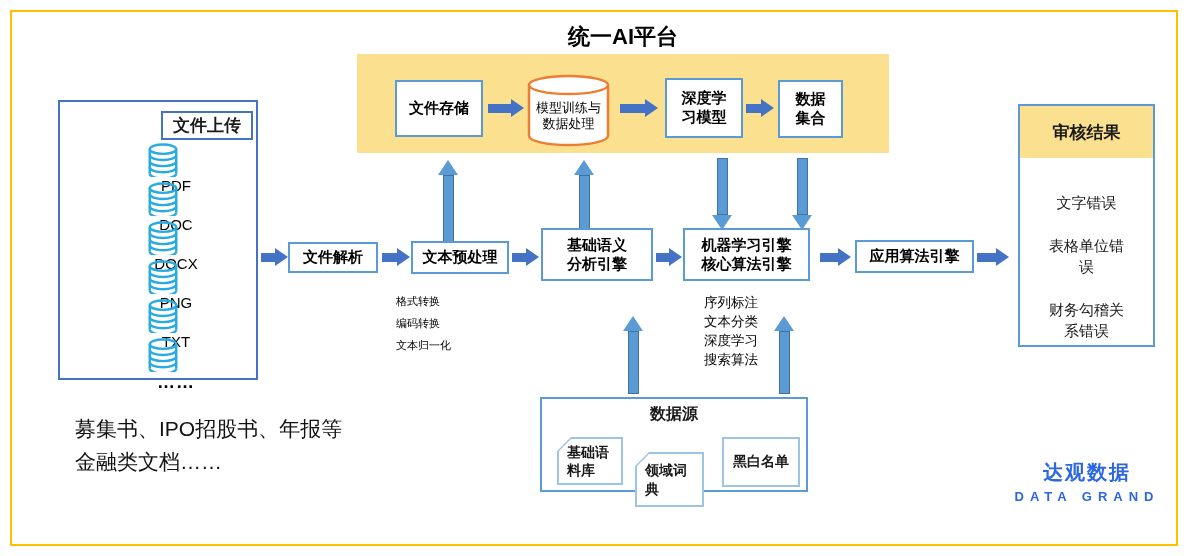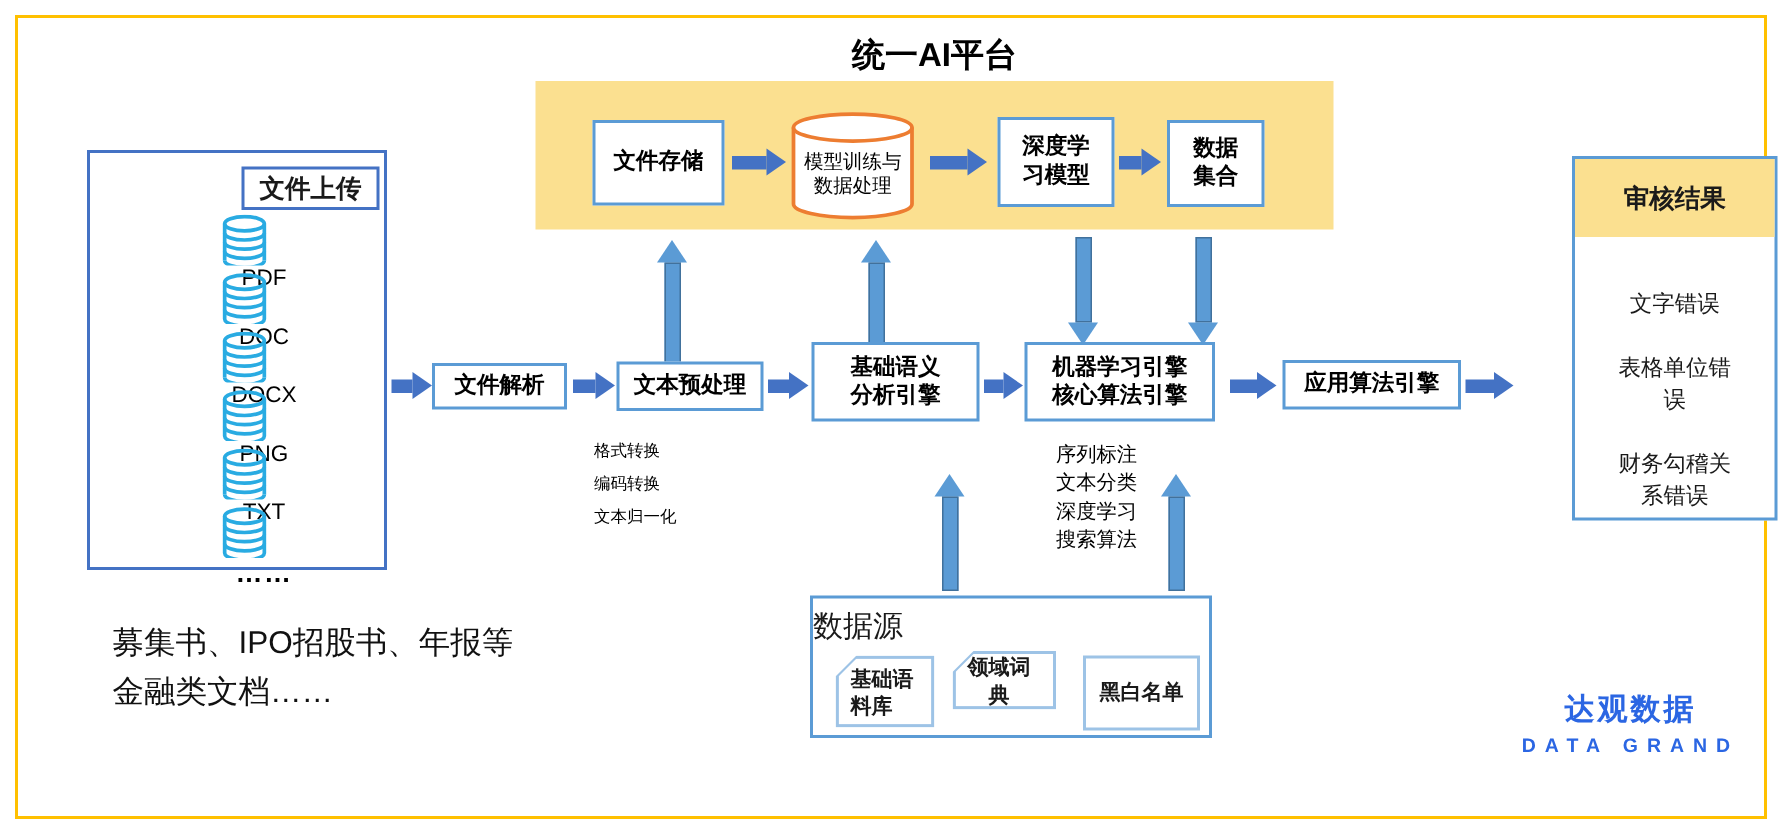--- a/index.html
+++ b/index.html
@@ -40,29 +40,29 @@
   .upload-row { display:flex; align-items:center; height:39px;flex-direction:column; }
   .upload-row .db-icon { width:34px; height:34px; flex:0 0 34px; }
   .upload-row .lbl { margin-left:27px; font-size:15px; color:#000; }
   .upload-row .lbl.dots { font-weight:bold; font-size:18px; letter-spacing:1px; }
 
   .note { position:absolute; color:#000; }
   .note-mid { font-size:11px; line-height:22px; }
   .note-sm { font-size:13.5px; line-height:19px; }
 
   .result-panel { position:absolute; left:1018px; top:104px; width:137px; height:243px;
-    border:2px solid #5B9BD5; background:#fff;margin-left:30px; }
+    border:2px solid #5B9BD5; background:#fff; }
   .result-header { height:52px; background:#FBE090; display:flex; align-items:center;
     justify-content:center; font-weight:bold; font-size:17px; }
   .result-items { display:flex; flex-direction:column; align-items:center; padding-top:34px; gap:22px; }
   .result-item { font-size:15px; text-align:center; line-height:1.4; }
 
   .ds-panel { position:absolute; left:540px; top:397px; width:268px; height:95px;
     border:2px solid #5B9BD5; background:#fff; }
-  .ds-title { position:absolute; top:5px; left:0; right:0; font-weight:normal; font-size:20px; }
+  .ds-title { position:absolute; top:5px; left:0; right:0; text-align:center; font-weight:bold; font-size:16px; }
   .card-fold { position:absolute; background:#9DC3E6;
     clip-path:polygon(14px 0, 100% 0, 100% 100%, 0 100%, 0 14px); }
   .card-fold .inner { position:absolute; inset:2px; background:#fff;
     clip-path:polygon(12px 0, 100% 0, 100% 100%, 0 100%, 0 12px);
     display:flex; align-items:center; padding-left:8px;
     font-weight:bold; font-size:14px; line-height:1.3; }
   .card-plain { position:absolute; background:#fff; border:2px solid #9DC3E6;
     display:flex; align-items:center; justify-content:center; font-weight:bold; font-size:14px; }
 
   .docs-note { position:absolute; left:75px; top:412px; width:350px;
@@ -279,21 +279,21 @@
 系错误</div>
     </div>
   </div>
 
   <div class="ds-panel">
     <div class="ds-title">数据源</div>
     <div class="card-fold" style="left:15px; top:38px; width:66px; height:48px;">
       <div class="inner pre">基础语
 料库</div>
     </div>
-    <div class="card-fold" style="left:93px; top:35px; width:69px; height:39px;text-align:center;">
+    <div class="card-fold" style="left:93px; top:53px; width:69px; height:55px;">
       <div class="inner pre">领域词
 典</div>
     </div>
     <div class="card-plain" style="left:180px; top:38px; width:78px; height:50px;">黑白名单</div>
   </div>
 
   <div class="v-arrow" style="left:622px; top:316px; height:78px;">
     <div class="head-up"></div>
       <div class="shaft"></div>
   </div>

